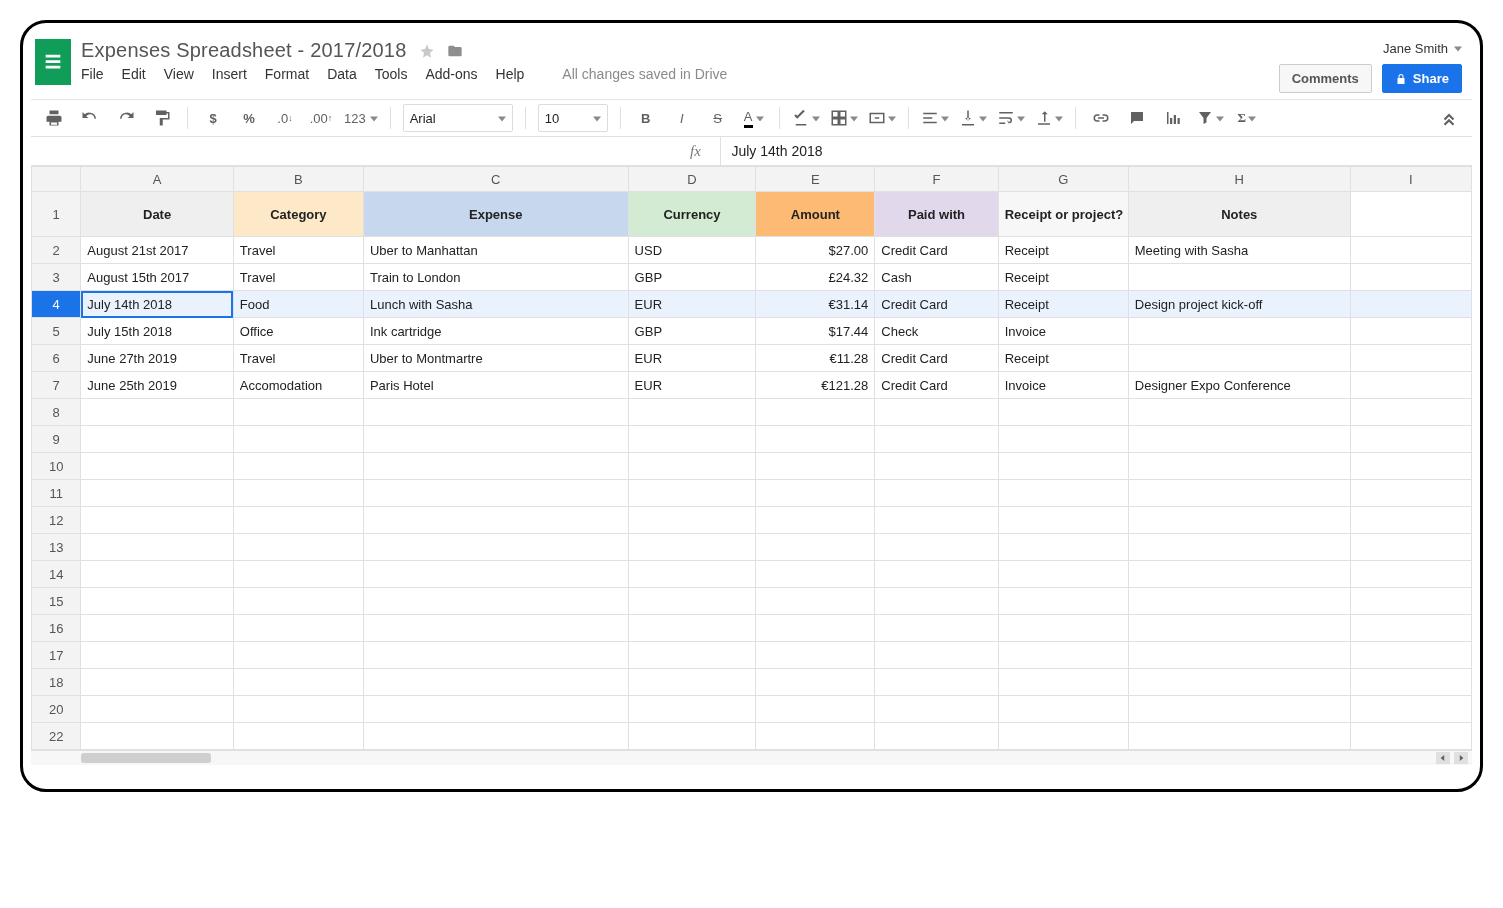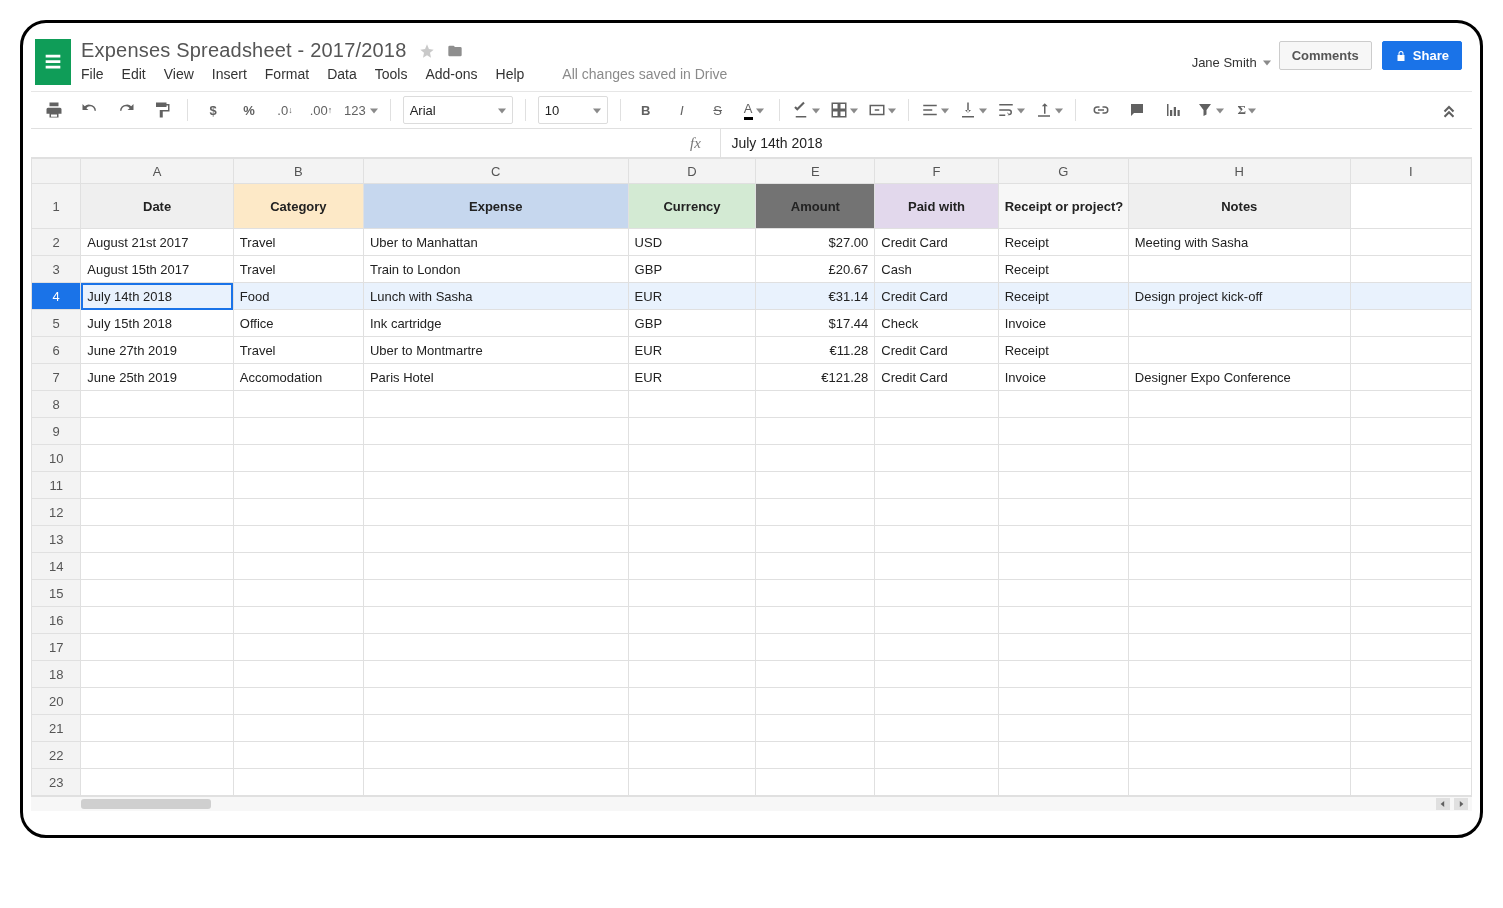--- a/index.html
+++ b/index.html
@@ -10,21 +10,21 @@
   .hdr{display:flex;align-items:flex-start;padding:4px 10px 2px 4px;}
   .logo{width:36px;height:46px;background:#0f9d58;margin:0 10px 0 0;display:flex;align-items:center;justify-content:center;color:#fff;}
   .logo svg{width:22px;height:22px;}
   .titlecol{flex:0 0 auto;display:flex;flex-direction:column;}
   .titlerow{display:flex;align-items:center;gap:12px;}
   .doctitle{font-size:20px;color:#555;letter-spacing:.2px;}
   .star,.folder{width:16px;height:16px;color:#bdbdbd;}
   .menus{display:flex;gap:18px;margin-top:4px;font-size:14px;color:#333;align-items:center;}
   .menus .save{color:#8a8a8a;margin-left:20px;}
   .spacer{flex:1;}
-  .rightcol{display:flex;align-items:flex-end;gap:8px;padding-top:2px;}
+  .rightcol{display:flex;flex-direction:column;align-items:flex-end;gap:8px;padding-top:2px;}
   .user{font-size:13px;color:#333;display:flex;align-items:center;gap:6px;}
   .btns{display:flex;gap:10px;}
   .btn{border:1px solid #ccc;background:#f7f7f7;border-radius:2px;padding:6px 12px;font-size:13px;font-weight:bold;color:#555;display:flex;align-items:center;gap:6px;}
   .btn.share{background:#1a73e8;border-color:#1a73e8;color:#fff;}
   .btn.share svg{width:12px;height:12px;fill:#fff;}
   
   .toolbar{margin-top:4px;padding:4px 6px;background:#fff;display:flex;align-items:center;gap:2px;border-top:1px solid #e6e6e6;border-bottom:1px solid #e0e0e0;}
   .tbtn{min-width:26px;height:28px;padding:0 4px;display:flex;align-items:center;justify-content:center;color:#616161;border-radius:2px;font-size:13px;}
   .tbtn svg{width:18px;height:18px;fill:#616161;}
   .tsep{width:1px;height:22px;background:#e0e0e0;margin:0 6px;}
@@ -45,21 +45,21 @@
   th,td{border:1px solid #e0e0e0;height:22px;padding:2px 6px;overflow:hidden;white-space:nowrap;font-size:13px;}
   th{background:#f3f3f3;font-weight:normal;color:#555;text-align:center;}
   th.rowh{width:42px;}
   th.colh{height:20px;}
   .rowh{background:#f3f3f3;text-align:center;color:#555;width:42px;}
   .hdrcell{text-align:center;font-weight:bold;height:40px;color:#222;}
   .c-date{background:#efefef;}
   .c-cat{background:#fde9c7;}
   .c-exp{background:#c6d7ee;}
   .c-cur{background:#d3ead3;}
-  .c-amt{background:#737373;}
+  .c-amt{background:#fdba74;}
   .c-paid{background:#e2d8ec;}
   .c-rcpt{background:#f7f7f7;}
   .c-notes{background:#efefef;}
   tr.sel td{background:#e9f2fd;}
   tr.sel td:first-of-type{outline:2px solid #1a73e8;outline-offset:-2px;background:#e9f2fd;}
   tr.sel .rowh{background:#1a73e8;color:#fff;}
   td.num{text-align:right;}
   
   .hscroll{height:14px;border-top:1px solid #e0e0e0;background:#f7f7f7;position:relative;display:flex;align-items:center;}
   .thumb{position:absolute;left:50px;top:2px;width:130px;height:10px;background:#cfcfcf;border-radius:3px;}
@@ -349,21 +349,21 @@
               <td>Receipt</td>
               <td>Meeting with Sasha</td>
               <td></td>
             </tr>
             <tr>
               <th class="rowh">3</th>
               <td>August 15th 2017</td>
               <td>Travel</td>
               <td>Train to London</td>
               <td>GBP</td>
-              <td class="num">£20.67</td>
+              <td class="num">£24.32</td>
               <td>Cash</td>
               <td>Receipt</td>
               <td></td>
               <td></td>
             </tr>
             <tr class="sel">
               <th class="rowh">4</th>
               <td>July 14th 2018</td>
               <td>Food</td>
               <td>Lunch with Sasha</td>
@@ -548,45 +548,21 @@
               <td></td>
               <td></td>
               <td></td>
               <td></td>
               <td></td>
               <td></td>
               <td></td>
               <td></td>
             </tr>
             <tr>
-              <th class="rowh">21</th>
-              <td></td>
-              <td></td>
-              <td></td>
-              <td></td>
-              <td></td>
-              <td></td>
-              <td></td>
-              <td></td>
-              <td></td>
-            </tr>
-            <tr>
               <th class="rowh">22</th>
-              <td></td>
-              <td></td>
-              <td></td>
-              <td></td>
-              <td></td>
-              <td></td>
-              <td></td>
-              <td></td>
-              <td></td>
-            </tr>
-            <tr>
-              <th class="rowh">23</th>
               <td></td>
               <td></td>
               <td></td>
               <td></td>
               <td></td>
               <td></td>
               <td></td>
               <td></td>
               <td></td>
             </tr>

